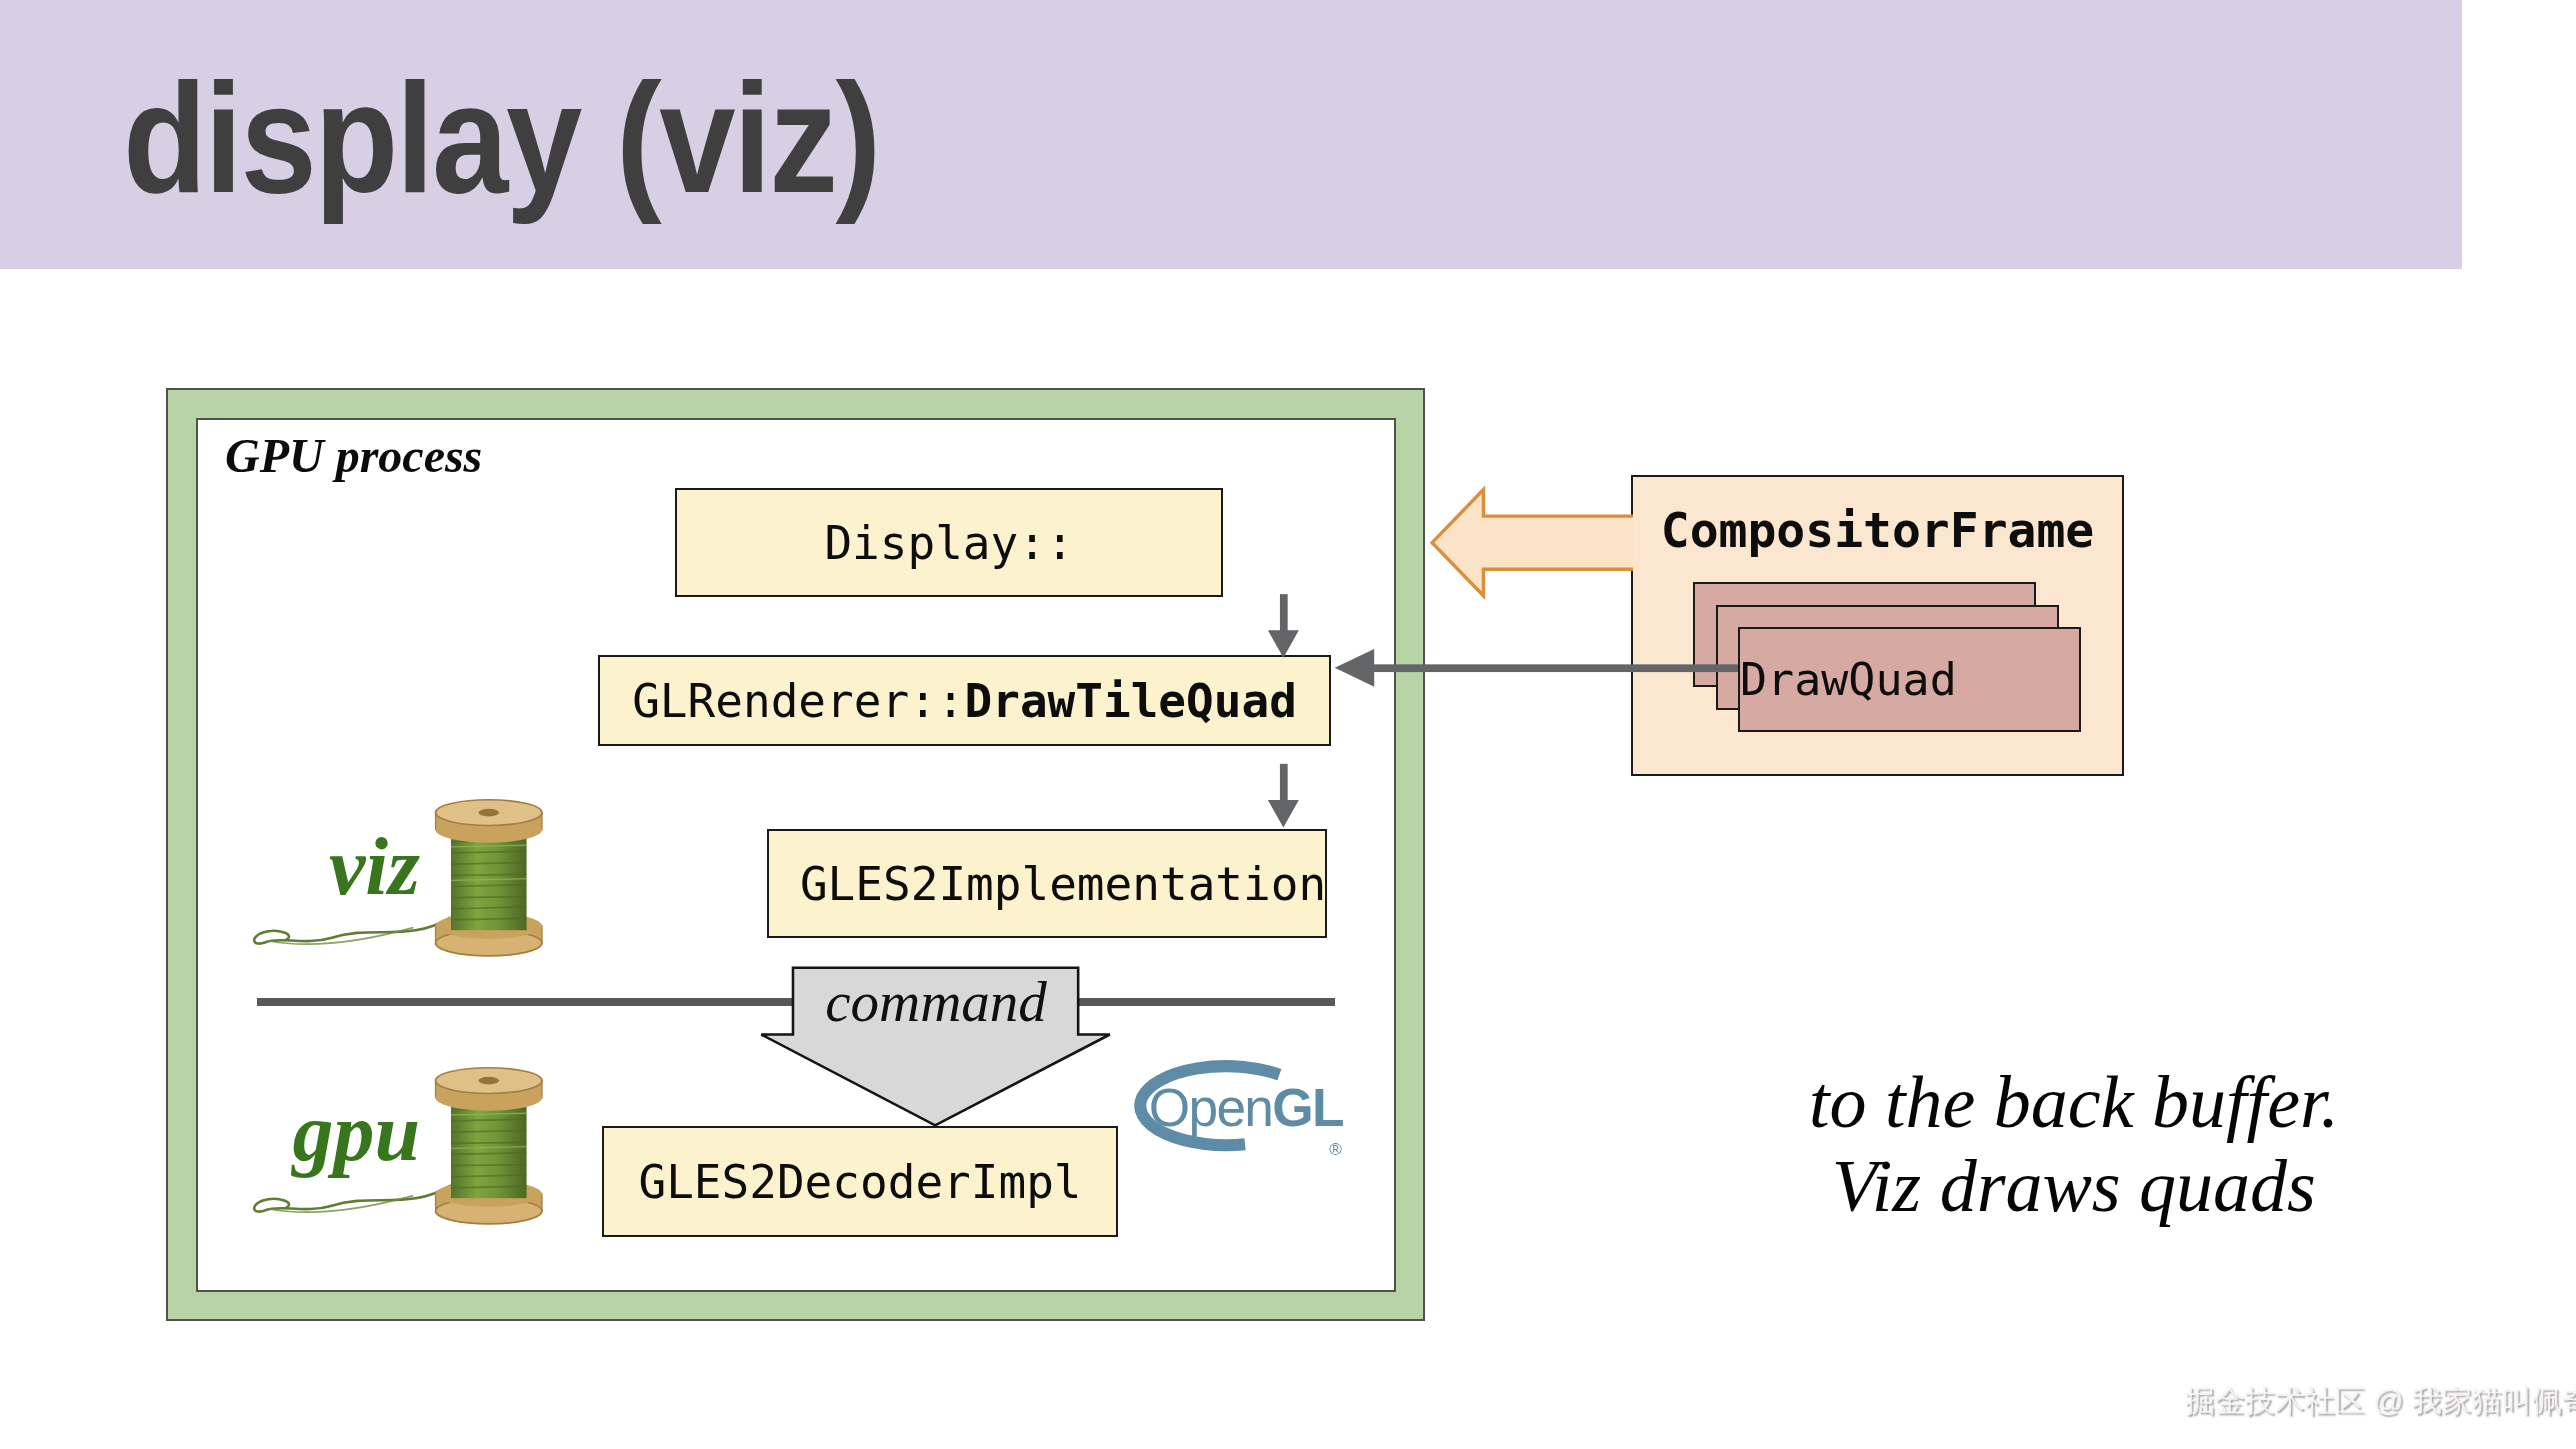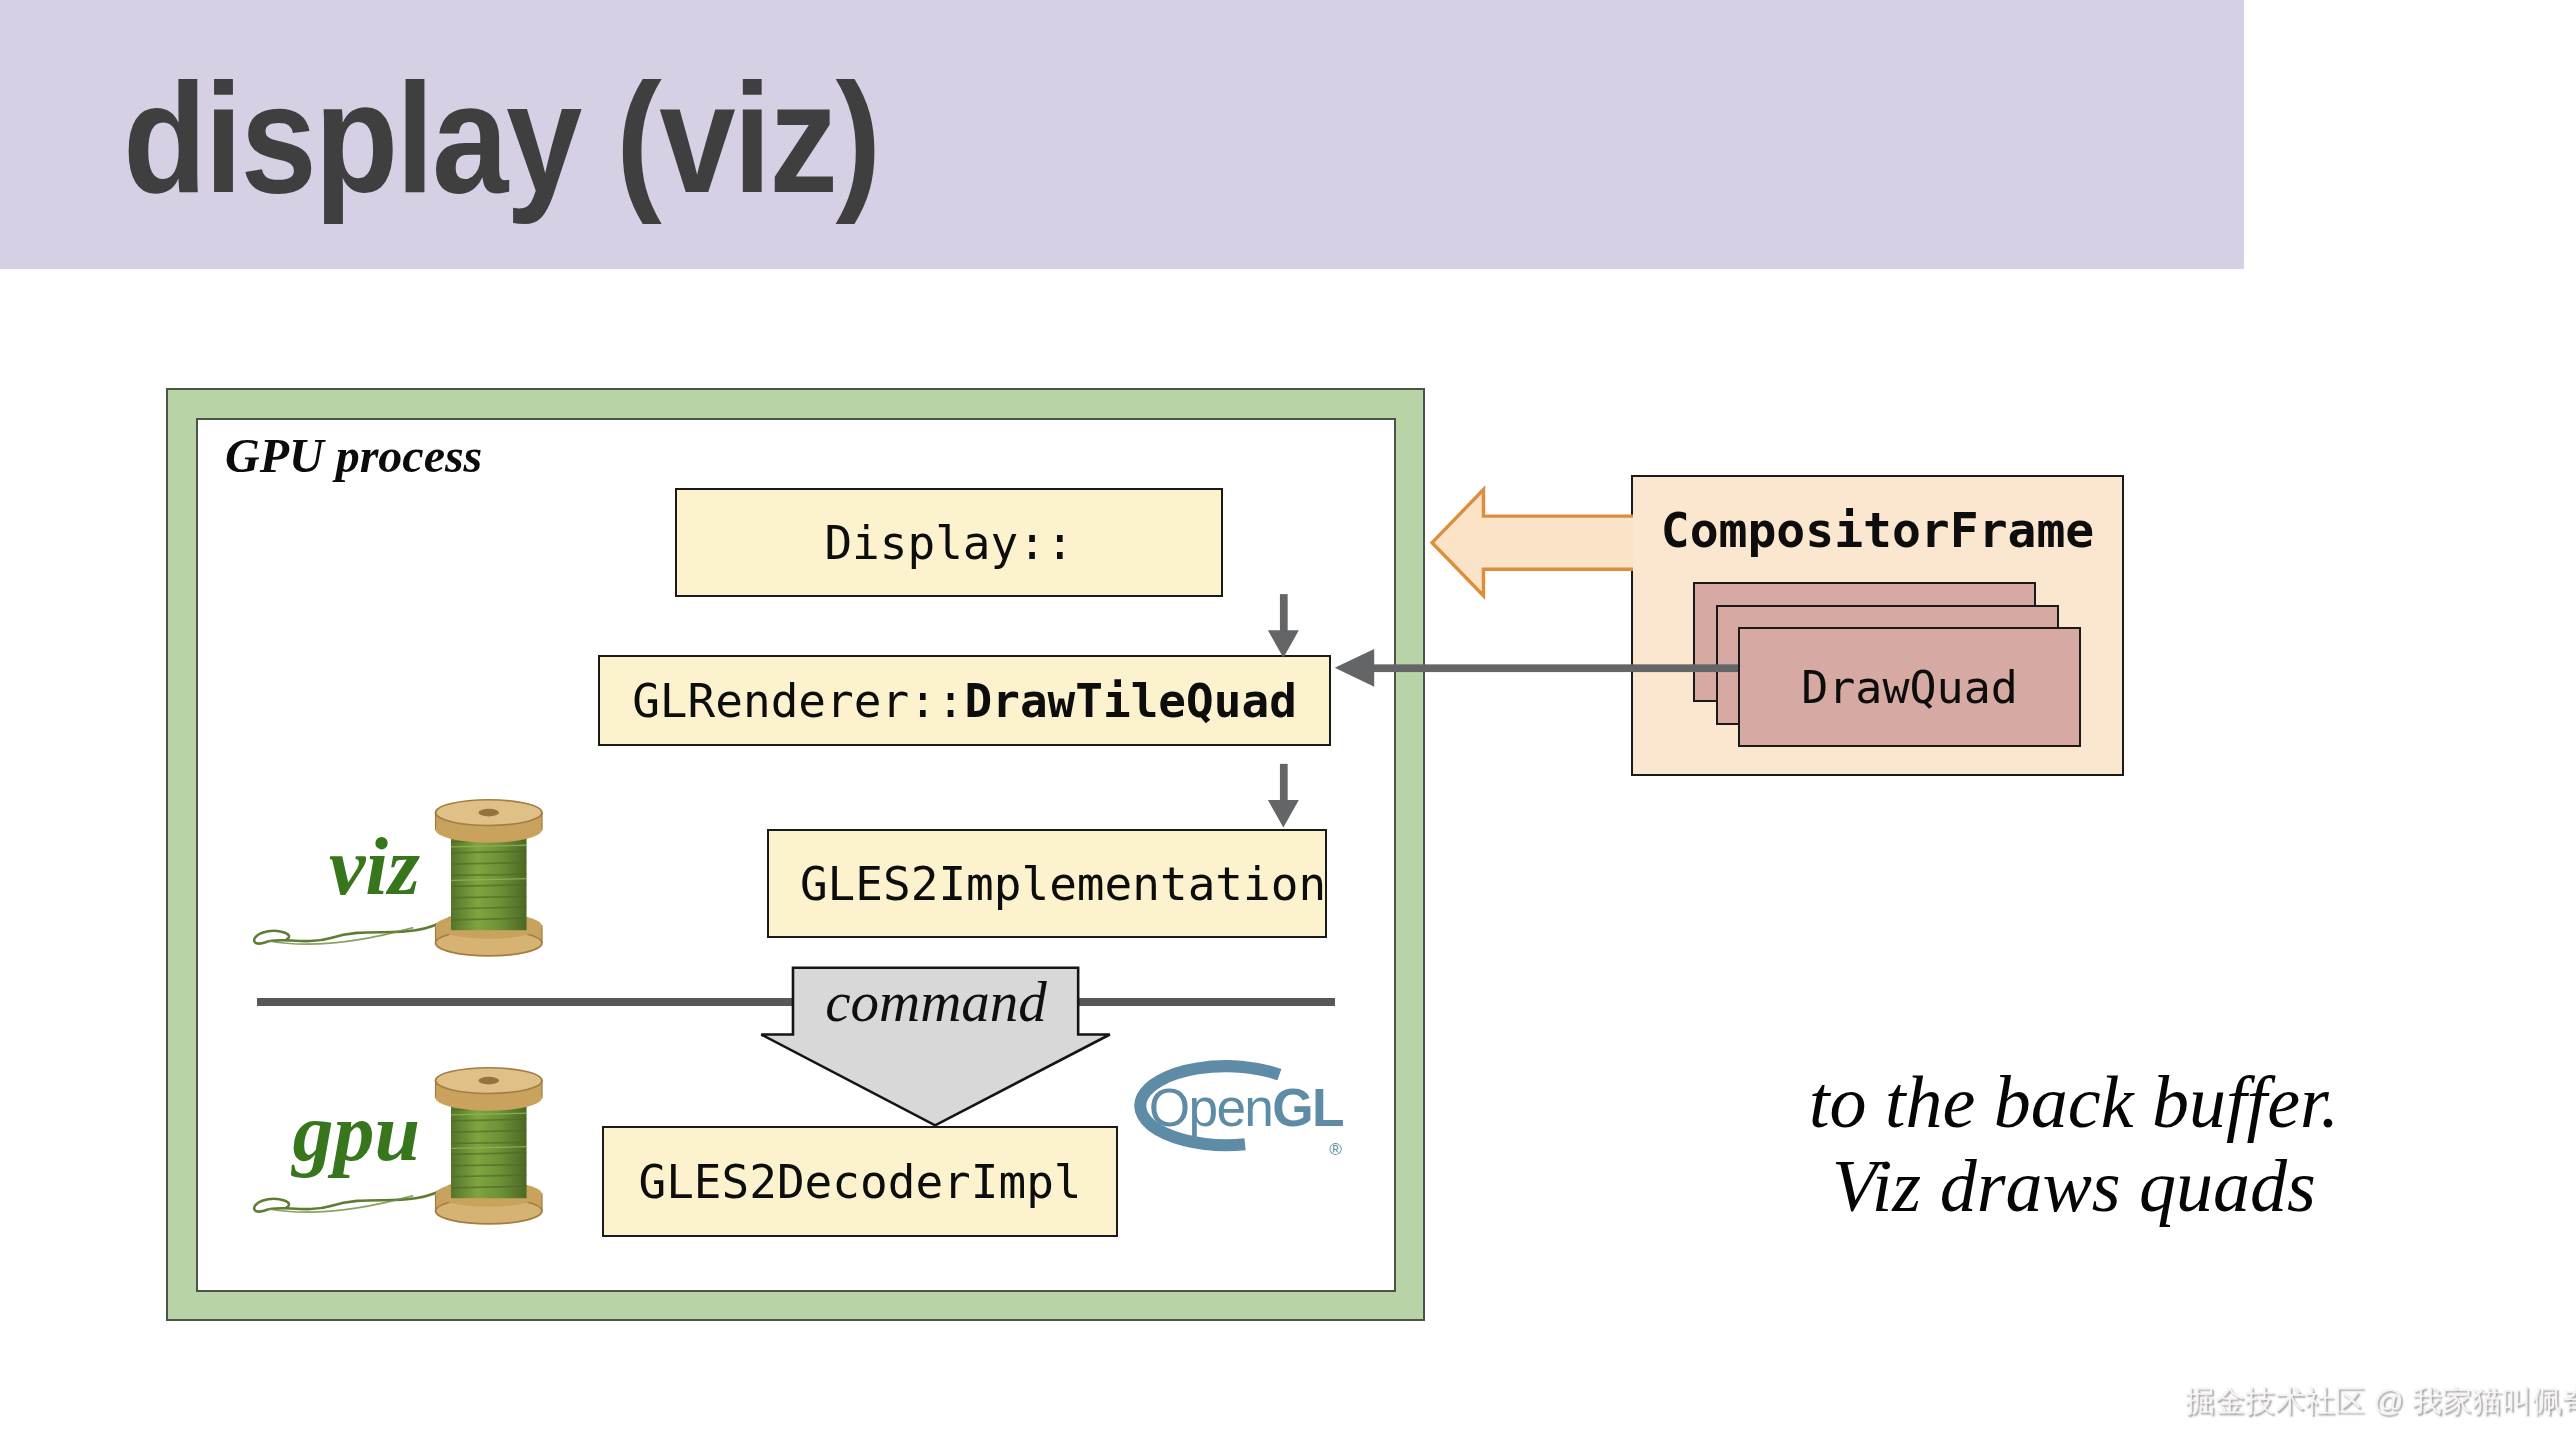--- a/index.html
+++ b/index.html
@@ -3,21 +3,21 @@
 <meta charset="utf-8">
 <style>
   html,body{margin:0;padding:0;}
   body{
     width:2576px;height:1449px;position:relative;overflow:hidden;
     background:#ffffff;font-family:"Liberation Sans","DejaVu Sans",sans-serif;
   }
   .abs{position:absolute;}
 
   
-  #header{left:0;top:0;width:2244px;height:269px;background:var(--banner-bg);}
+  #header{left:0;top:0;width:2462px;height:269px;background:var(--banner-bg);}
   #page-title{
     left:123px;top:0;height:269px;line-height:277px;
     font-size:156px;font-weight:bold;color:var(--title-text);
     letter-spacing:-2.6px;transform:scaleX(.88);transform-origin:left center;
     white-space:nowrap;
   }
 
   
   #gpu-outer{
     left:166px;top:388px;width:1259px;height:933px;
@@ -67,23 +67,23 @@
   #compositor-frame{
     left:1631px;top:475px;width:493px;height:301px;
     background:var(--frame-fill);border:2.6px solid var(--box-border);box-sizing:border-box;
   }
   #compositor-frame-title{
     left:1631px;top:502px;width:493px;text-align:center;
     font-family:"DejaVu Sans Mono","Liberation Mono",monospace;
     font-weight:bold;font-size:48px;color:#0d0d0d;
   }
   .quad-card{
-    width:343px;height:120px;background:var(--quad-fill);
+    width:343px;height:105px;background:var(--quad-fill);
     border:2.6px solid var(--box-border);box-sizing:border-box;
-    display:flex;align-items:center;justify-content:center;
+    display:flex;align-items:center;justify-content:flex-start;
     font-family:"DejaVu Sans Mono","Liberation Mono",monospace;
     font-size:45px;color:#0d0d0d;
   }
   #quad-back  {left:1693px;top:582px;}
   #quad-middle{left:1716px;top:605px;}
   #quad-front {left:1738px;top:627px;}
 
   
   #caption{
     left:1769px;top:1061px;width:610px;text-align:center;

